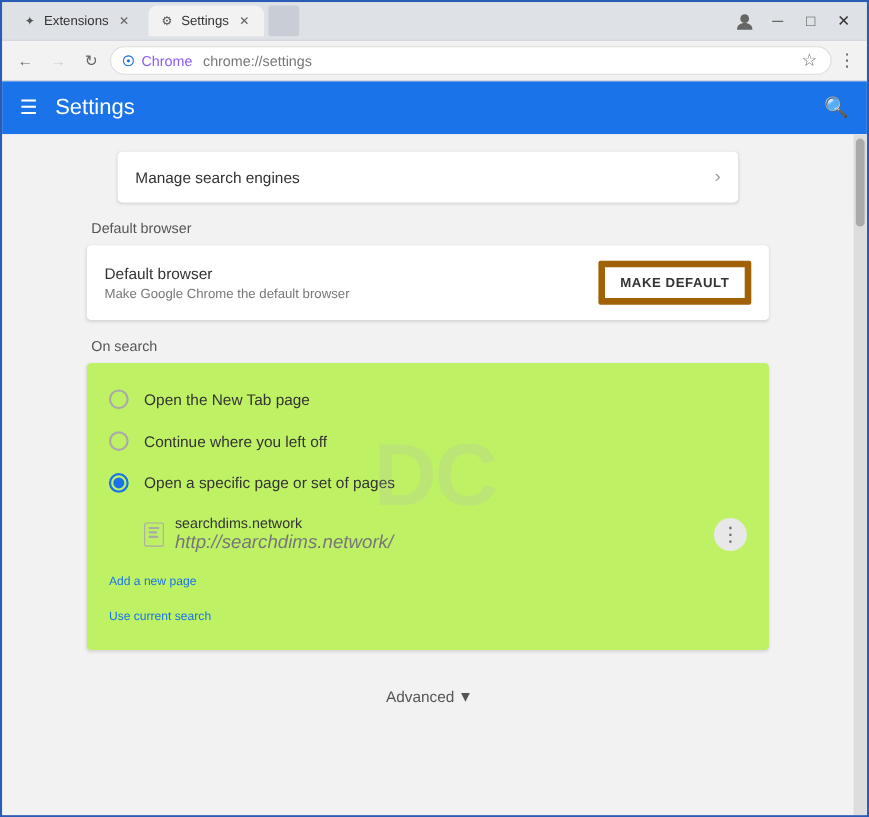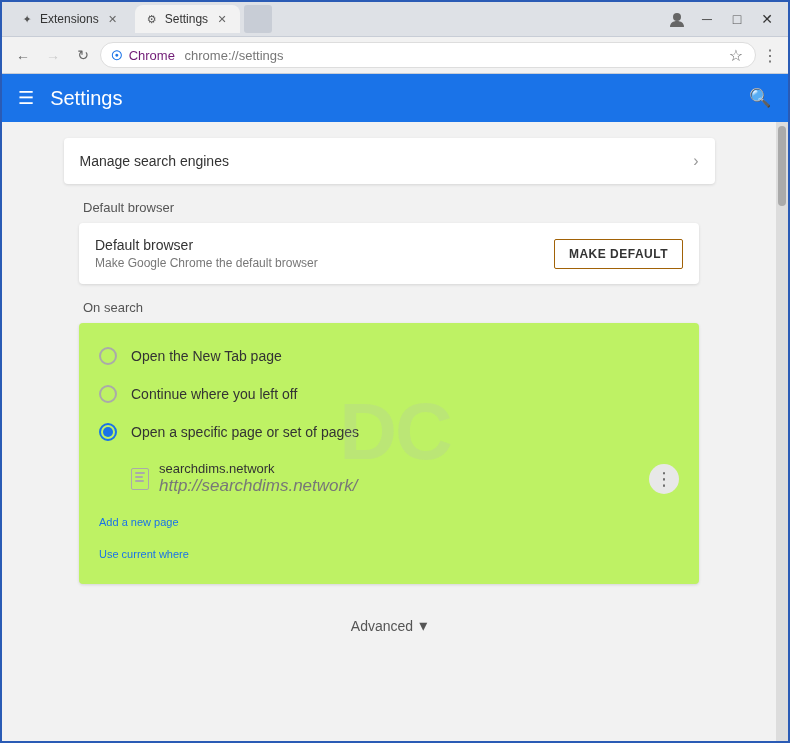--- a/index.html
+++ b/index.html
@@ -181,21 +181,21 @@
       flex: 1;
       overflow-y: auto;
       padding: 16px 0 20px 0;
     }
     .content-scroll::-webkit-scrollbar { display: none; }
 
     
     .section-card {
       background: white;
       margin: 0 auto 16px auto;
-      width: 651px;
+      width: 564px;
       border-radius: 4px;
       box-shadow: 0 1px 3px rgba(0,0,0,0.12);
     }
     .section-label {
       font-size: 13px;
       color: #555;
       margin: 0 auto 8px auto;
       width: 620px;
       padding-left: 4px;
     }
@@ -237,21 +237,21 @@
       color: #333;
       font-weight: 500;
       margin-bottom: 3px;
     }
     .default-browser-desc {
       font-size: 12px;
       color: #777;
     }
     .make-default-btn {
       background: white;
-      border: 1px solid #a16207;
+      border: 6px solid #a16207;
       border-radius: 2px;
       padding: 7px 14px;
       font-size: 12px;
       font-weight: 600;
       color: #333;
       cursor: pointer;
       letter-spacing: 0.5px;
       white-space: nowrap;
     }
 
@@ -445,21 +445,21 @@
       </div>
     </div>
   </div>
 
   <div class="address-bar">
     <div class="nav-btn">←</div>
     <div class="nav-btn" style="color:#ccc;">→</div>
     <div class="nav-btn">↻</div>
     <div class="address-input-wrap">
       <span class="address-secure">☉</span>
-      <span class="address-text" style="color:#701a75; font-weight:500;">Chrome</span>
+      <span class="address-text" style="color:#8b5cf6; font-weight:500;">Chrome</span>
       <span class="address-text" style="color:#777;">
         &nbsp;<span>chrome://settings</span>
       </span>
       <div class="address-end">
         <span class="star-icon">☆</span>
       </div>
     </div>
     <span class="menu-icon">⋮</span>
   </div>
 
@@ -520,21 +520,21 @@
           </div>
           <div class="startup-page-info">
             <div class="startup-page-name">searchdims.network</div>
             <div class="startup-page-url">http://searchdims.network/</div>
           </div>
           <div class="more-btn">⋮</div>
         </div>
 
         <a class="card-link">Add a new page</a>
 
-        <a class="card-link">Use current where</a>
+        <a class="card-link">Use current search</a>
 
       </div>
 
       <div class="advanced-row">
         <span class="advanced-text">Advanced</span>
         <span class="advanced-arrow">▾</span>
       </div>
 
     </div>
 

